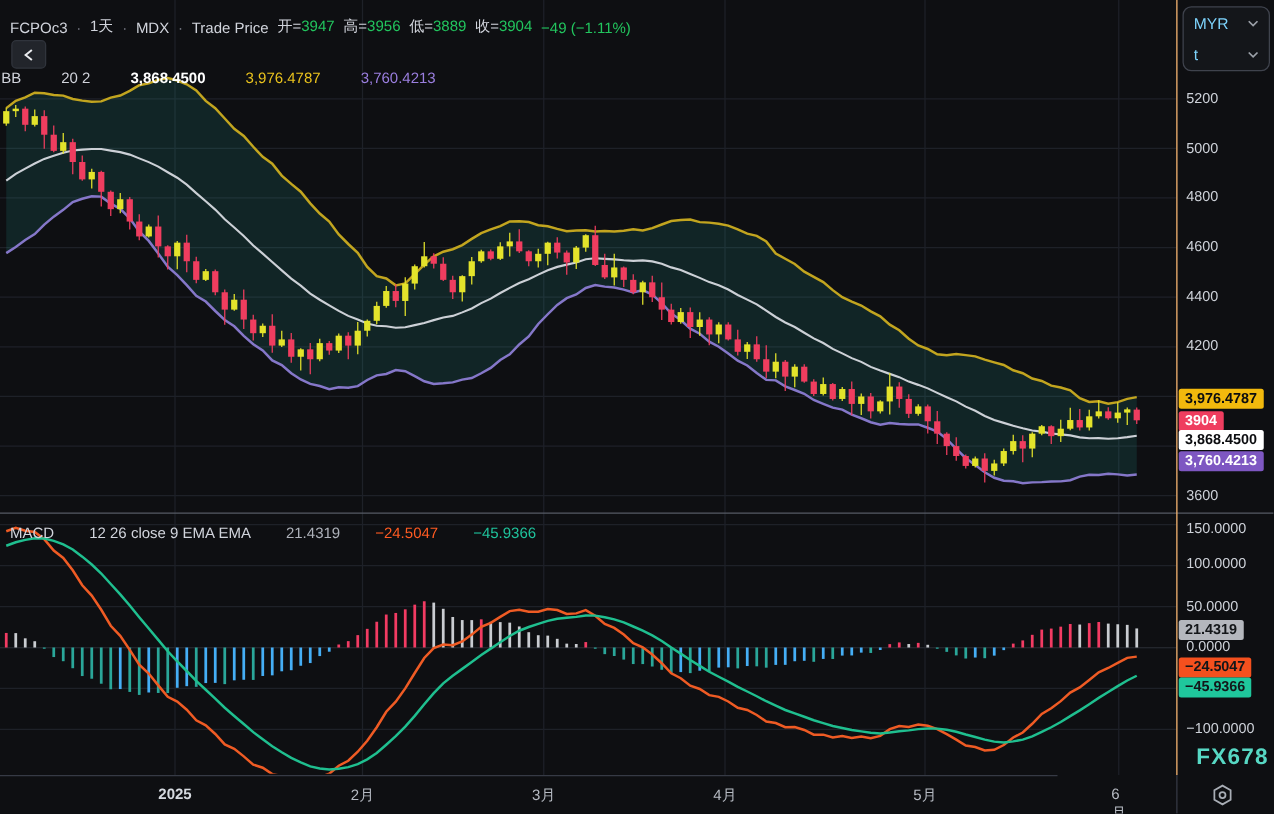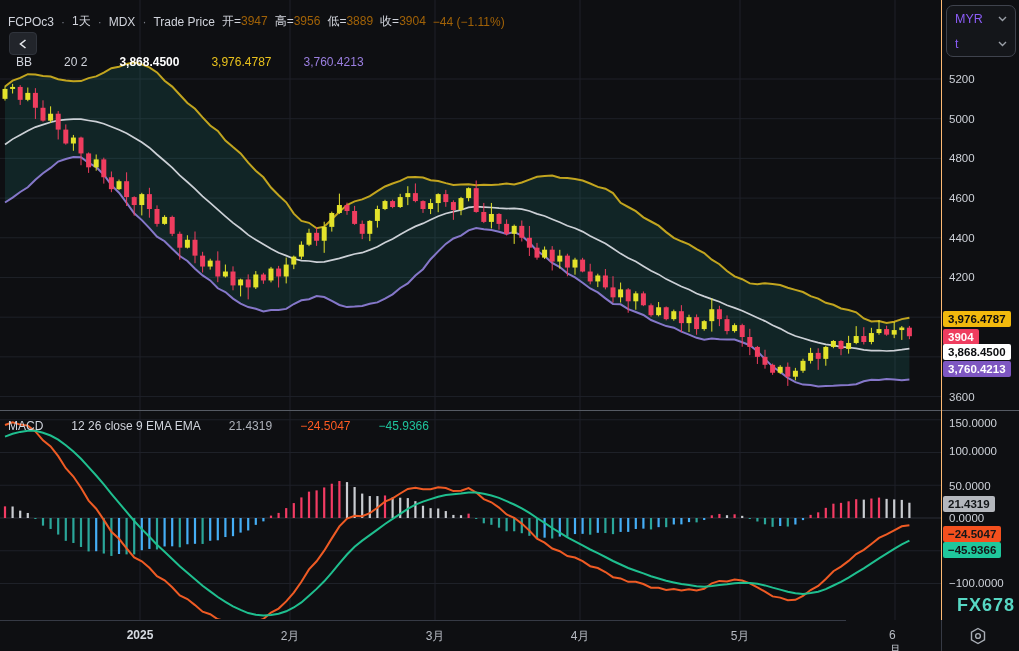--- a/index.html
+++ b/index.html
@@ -2,25 +2,25 @@
 <html><head>
 <meta charset="utf-8">
 <style>
   html,body{margin:0;padding:0;background:#0e0f12;}
   #app{position:relative;width:1019px;height:651px;background:#0e0f12;overflow:hidden;
        font-family:"Liberation Sans","DejaVu Sans",sans-serif;color:#d1d4dc;}
   #chart-svg{position:absolute;left:0;top:0;}
   .legend{position:absolute;display:flex;align-items:center;gap:7px;font-size:12px;
           white-space:nowrap;z-index:6;}
   #legend-main{left:8px;top:13px;}
-  #legend-bb{left:16px;top:55px;gap:32px;}
+  #legend-bb{left:1px;top:55px;gap:32px;}
   #legend-macd{left:8px;top:419px;gap:28px;}
   .sep{color:#787b86;}
   .lbl{color:#d1d4dc;}
-  .val-red{color:#a16207;}
+  .val-red{color:#22c55e;}
   .val-bold{color:#ffffff;font-weight:bold;}
   .val-upper{color:#e9c21d;}
   .val-lower{color:#9b7fe0;}
   .val-gray{color:#aeb2ba;}
   .val-macd{color:#ff5b22;}
   .val-signal{color:#1fc39c;}
   #back-btn{position:absolute;left:9px;top:32px;width:26px;height:21px;background:#22252b;
             border:1px solid #30343c;border-radius:4px;display:flex;align-items:center;
             justify-content:center;cursor:pointer;z-index:6;}
   #price-axis{position:absolute;left:941px;top:0;width:78px;height:620px;
@@ -34,21 +34,21 @@
   .time-label{position:absolute;top:7px;transform:translateX(-50%);font-size:12px;color:#b7bbc3;}
   .time-label.year{font-weight:bold;color:#d6dae0;}
   #axis-corner-divider{position:absolute;left:941px;top:620px;width:1px;height:31px;background:#363a45;}
   #pane-divider{position:absolute;left:0;top:410px;width:1019px;height:1px;background:#565b64;z-index:3;}
   #watermark{position:absolute;right:4px;top:595px;font-size:18px;font-weight:bold;
              color:#5eead4;letter-spacing:1px;z-index:7;opacity:0.92;}
   #symbol-toolbar{position:absolute;left:946px;top:5px;width:68px;height:50px;
                   border:1px solid #3f434d;border-radius:7px;background:#14161a;
                   display:flex;flex-direction:column;z-index:8;}
   .tb-row{flex:1;display:flex;align-items:center;justify-content:space-between;
-          padding:0 8px;font-size:12.5px;color:#8b5cf6;cursor:pointer;}
+          padding:0 8px;font-size:12.5px;color:#7dd3fc;cursor:pointer;}
   #settings-icon{position:absolute;left:967px;top:625px;width:22px;height:22px;
                  display:flex;align-items:center;justify-content:center;cursor:pointer;z-index:6;}
 </style>
 </head>
 <body>
 
 <div id="app">
 
   <div>
     <svg id="chart-svg" width="941" height="620">
@@ -461,21 +461,21 @@
     <span class="sep">·</span>
     <span class="lbl">1天</span>
     <span class="sep">·</span>
     <span class="lbl">MDX</span>
     <span class="sep">·</span>
     <span class="lbl">Trade Price</span>
     <span><span class="lbl">开=</span><span class="val-red">3947</span></span>
     <span><span class="lbl">高=</span><span class="val-red">3956</span></span>
     <span><span class="lbl">低=</span><span class="val-red">3889</span></span>
     <span><span class="lbl">收=</span><span class="val-red">3904</span></span>
-    <span class="val-red">−44 (−1.11%)</span>
+    <span class="val-red">−49 (−1.11%)</span>
   </div>
 
   <div id="back-btn">
     <svg width="8" height="10" viewBox="0 0 8 10">
       <polyline points="6.5,1 1.5,5 6.5,9" fill="none" stroke="#e8eaed" stroke-width="1.6"></polyline>
     </svg>
   </div>
 
   <div id="legend-bb" class="legend">
     <span class="lbl">BB</span>

